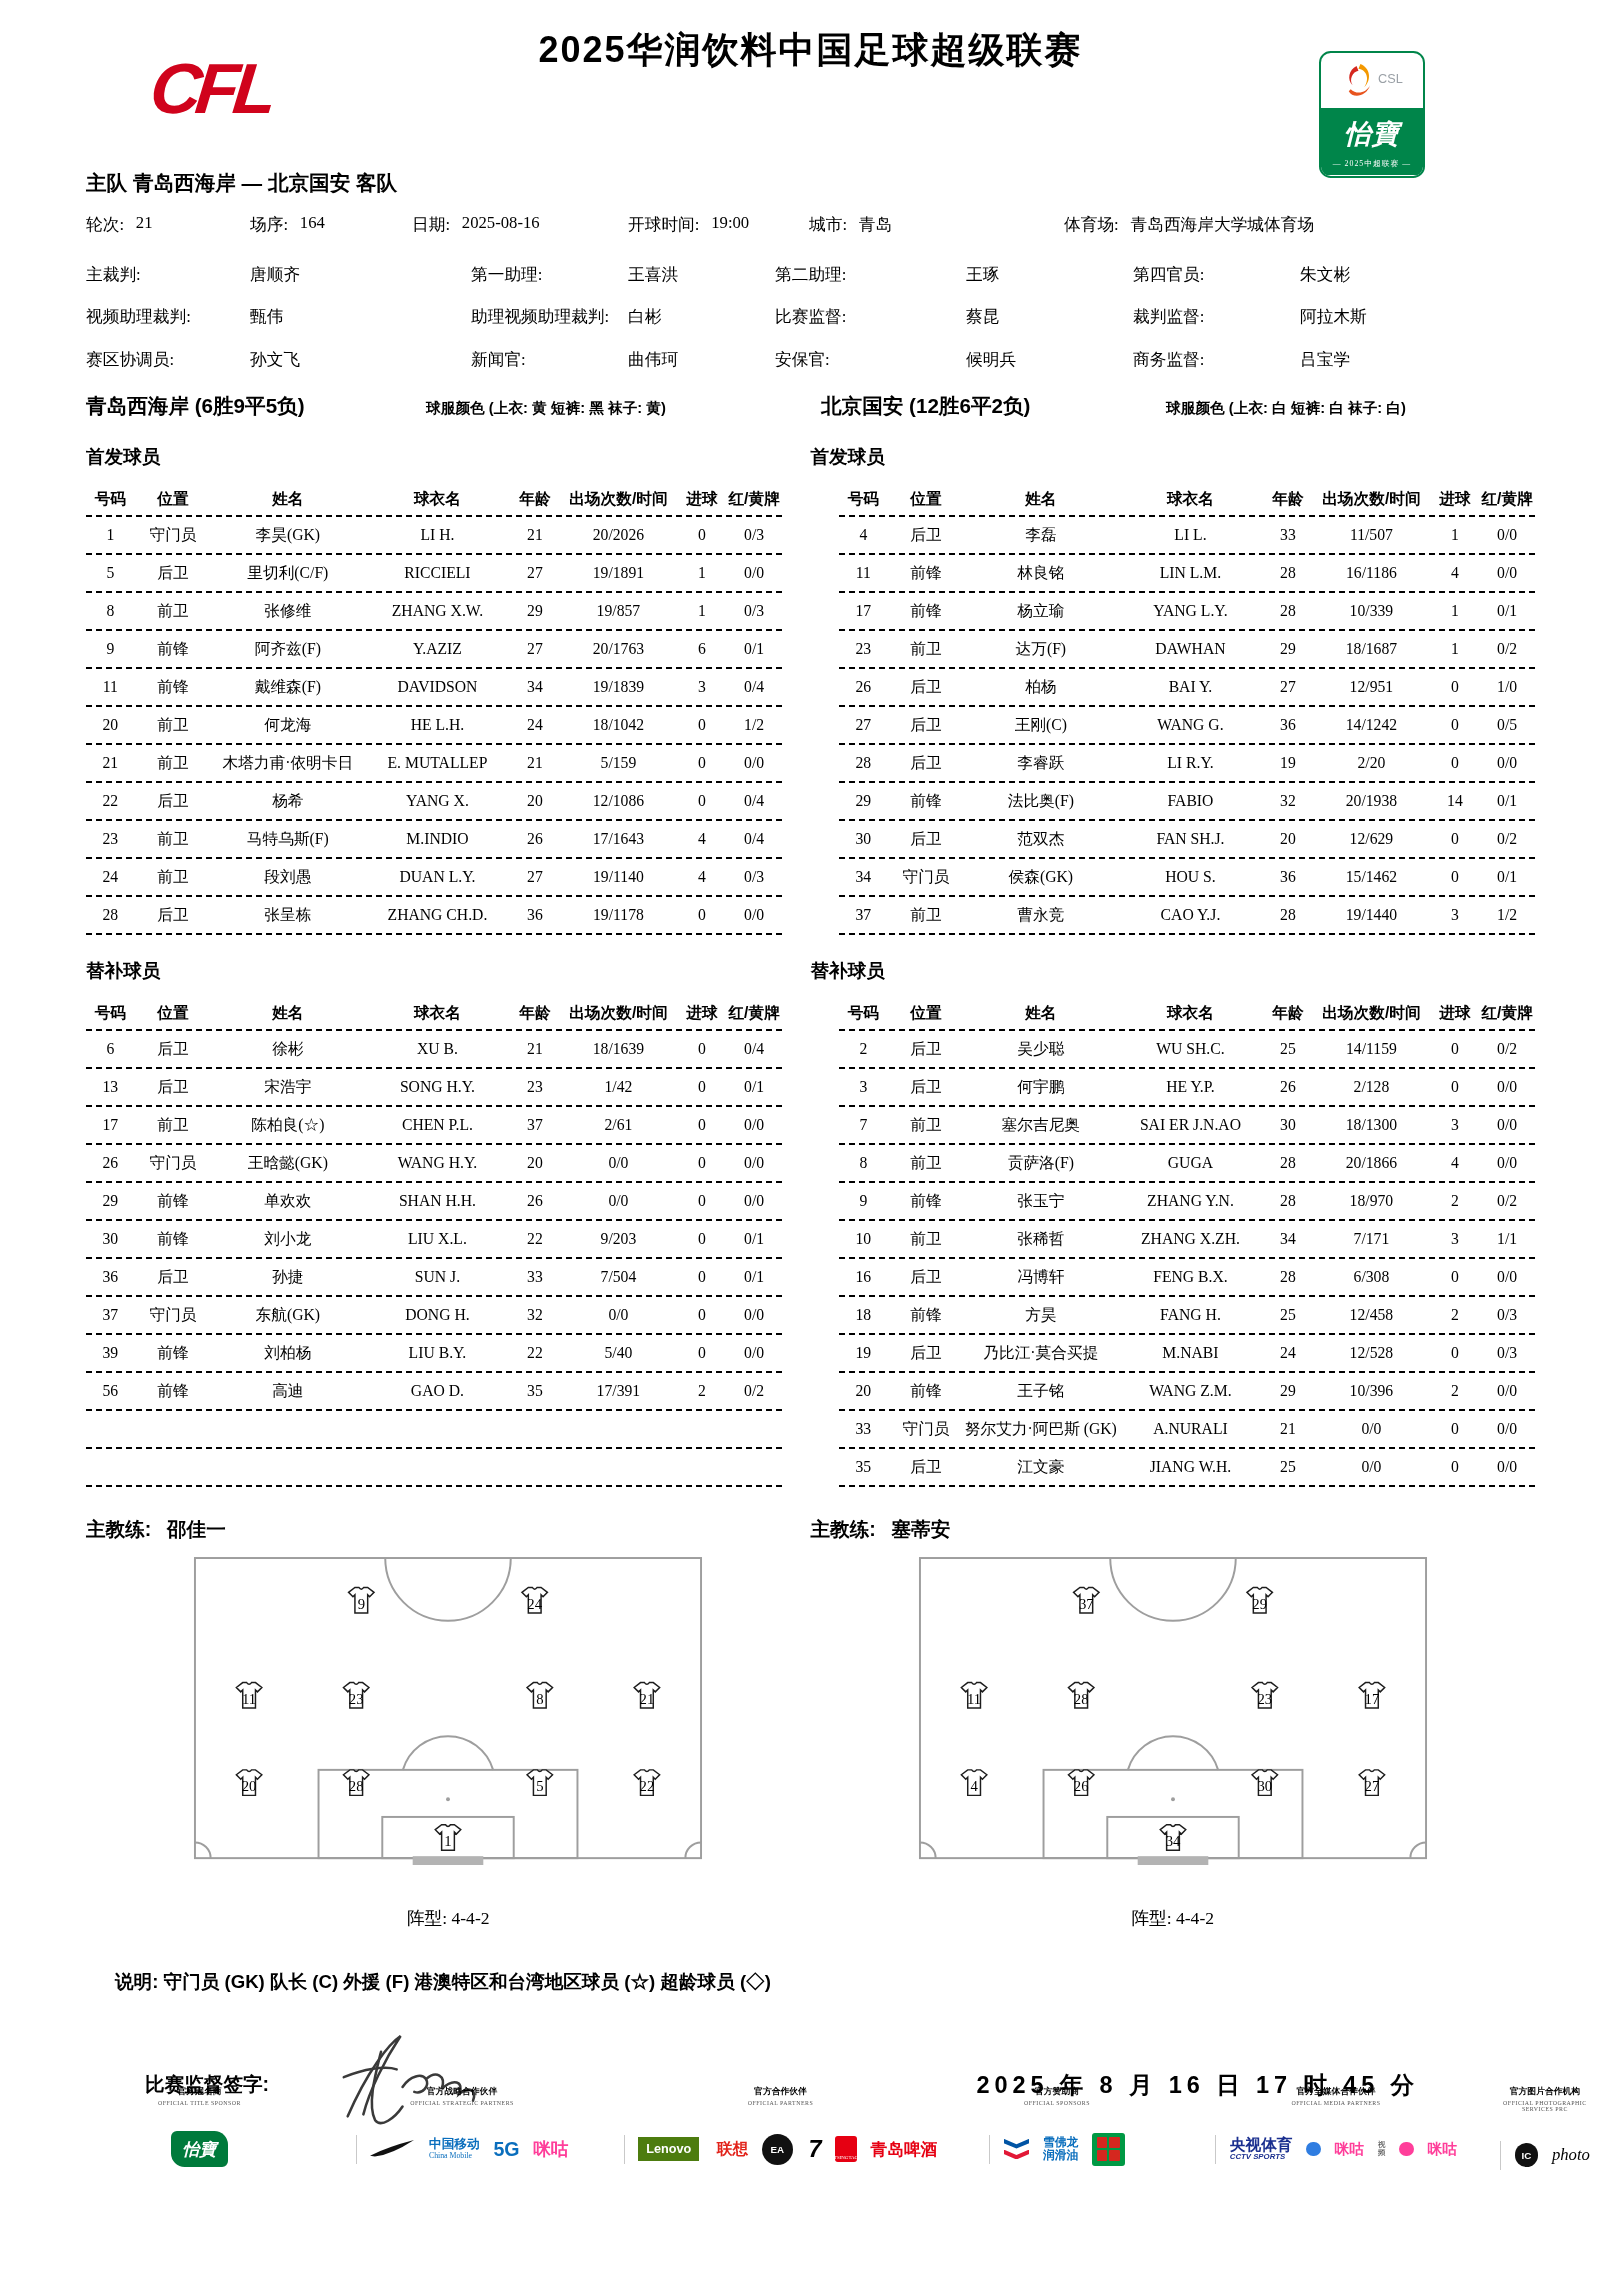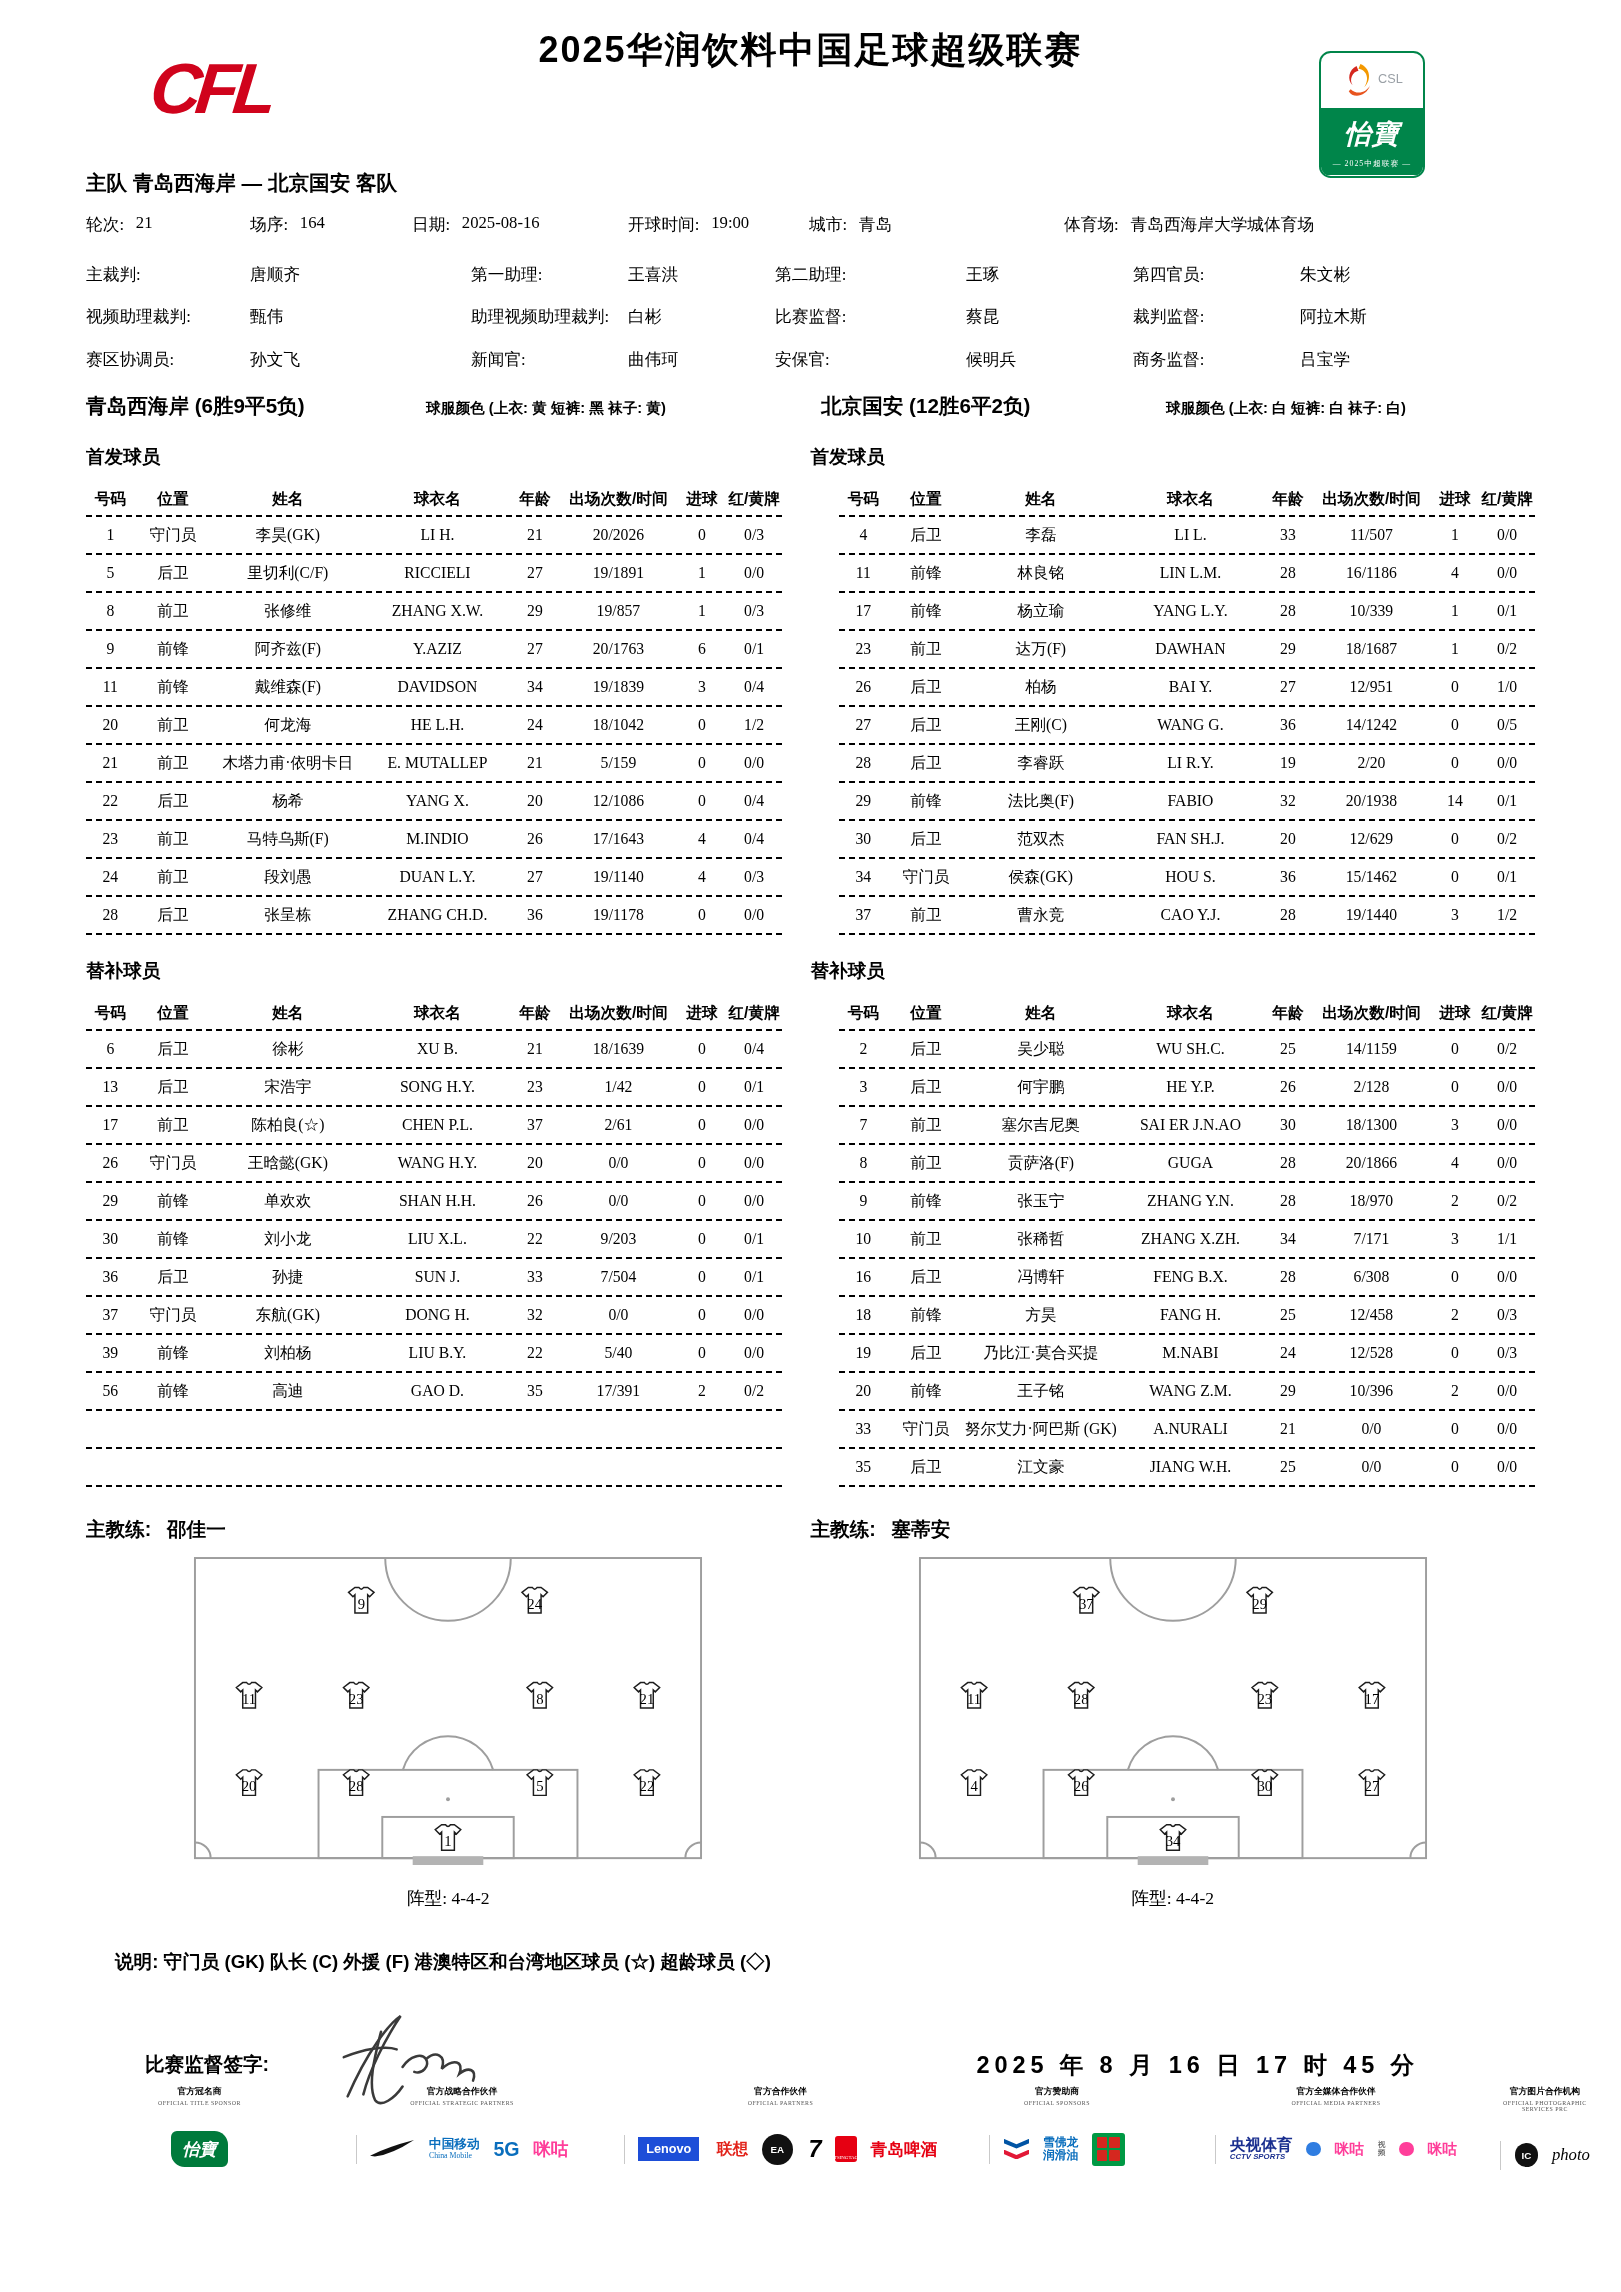--- a/index.html
+++ b/index.html
@@ -57,21 +57,21 @@
     min-height:38px; font-size:15.7px; text-align:center; padding:2px 0;
   }
   .trow.head { font-family:"Liberation Sans",sans-serif; font-weight:bold; font-size:15.7px; border-bottom:2.9px dashed #000; min-height:33px; }
   .td { line-height:1.25; }
 
   
   .coach-row { display:grid; grid-template-columns:1fr 1fr; margin:29px 0 13.7px; }
   .coach-cell { font-family:"Liberation Sans",sans-serif; font-weight:bold; font-size:19.6px; display:flex; gap:15.7px; }
   .pitch-row { display:grid; grid-template-columns:1fr 1fr; justify-items:center; }
   .pitch-svg text { font-family:"Liberation Serif",serif; font-size:15px; fill:#000; }
-  .formation-row { display:grid; grid-template-columns:1fr 1fr; margin-top:18px; }
+  .formation-row { display:grid; grid-template-columns:1fr 1fr; margin-top:38px; }
   .formation { text-align:center; font-size:17.6px; }
   .note { font-family:"Liberation Sans",sans-serif; font-weight:bold; font-size:18.6px; margin-top:39px; padding-left:29px; }
 
   
   .sig-row { display:flex; align-items:center; margin-top:33px; height:113px; }
   .sig-label { font-family:"Liberation Sans",sans-serif; font-weight:bold; font-size:19.6px; margin-left:59px; }
   .date { font-family:Liberation Sans, sans-serif; font-weight:bold; font-size:23.5px; letter-spacing:4.9px; margin-left:auto; margin-right:116px; white-space:nowrap; }
 
   
   .footer { position:absolute; top:2086px; left:0; width:100%; padding:0 94px; }
@@ -85,21 +85,21 @@
     font-size:16.7px; padding:6.9px 11.8px; border-radius:5.9px 13.7px 5.9px 13.7px; }
   .logo-txt-stack { display:flex; flex-direction:column; line-height:1.1; align-items:flex-start; }
   .cm-cn { color:#0a6ebd; font-family:"Liberation Sans",sans-serif; font-weight:bold; font-size:12.7px; }
   .cm-en { color:#0a6ebd; font-size:7.8px; }
   .fiveg { color:#0a6ebd; font-family:"Liberation Sans",sans-serif; font-weight:bold; font-size:19.6px; }
   .migu { color:#ff3e9a; font-family:"Liberation Sans",sans-serif; font-weight:bold; font-size:17.6px; }
   .migu-sm { color:#ff3e9a; font-family:"Liberation Sans",sans-serif; font-weight:bold; font-size:14.7px; }
   .migu-dot { width:14.7px; height:14.7px; border-radius:50%; background:#ff3e9a; display:inline-block; }
   .migu-dot.blue { background:#2f7de1; }
   .stack-tiny { display:flex; flex-direction:column; font-size:7.8px; line-height:1.05; color:#333; text-align:left; }
-  .logo-lenovo { background:#1d4ed8; color:#fff; font-family:"Liberation Sans",sans-serif; font-weight:bold; font-size:12.7px; padding:4.9px 7.8px; }
+  .logo-lenovo { background:#4d7c0f; color:#fff; font-family:"Liberation Sans",sans-serif; font-weight:bold; font-size:12.7px; padding:4.9px 7.8px; }
   .lenovo-cn { color:#e2231a; font-family:"Liberation Sans",sans-serif; font-weight:bold; font-size:15.7px; margin-left:3.9px; }
   .logo-ea { width:31px; height:31px; border-radius:50%; background:#111; color:#fff; display:flex; align-items:center; justify-content:center;
     font-family:"Liberation Sans",sans-serif; font-weight:bold; font-size:9.8px; }
   .ea-seven { font-family:"Liberation Sans",sans-serif; font-weight:bold; font-style:italic; font-size:23.5px; margin-left:2px; }
   .tsingtao-emblem { width:21.6px; height:25.5px; background:#e60012; border-radius:2.9px; color:#fff; font-size:4.9px; display:flex; align-items:flex-end; justify-content:center; padding-bottom:2px; }
   .tsingtao-cn { color:#e60012; font-family:"Liberation Sans",sans-serif; font-weight:bold; font-size:16.7px; }
   .chevron { display:flex; flex-direction:column; gap:1px; }
   .chev { width:25.5px; height:9.8px; clip-path:polygon(0 0, 50% 55%, 100% 0, 100% 45%, 50% 100%, 0 45%); }
   .chev.b { background:#0054a4; } .chev.r { background:#e21836; }
   .chevron-txt { color:#0a6ebd; font-family:"Liberation Sans",sans-serif; font-weight:bold; font-size:11.8px; line-height:1.15; text-align:left; }

